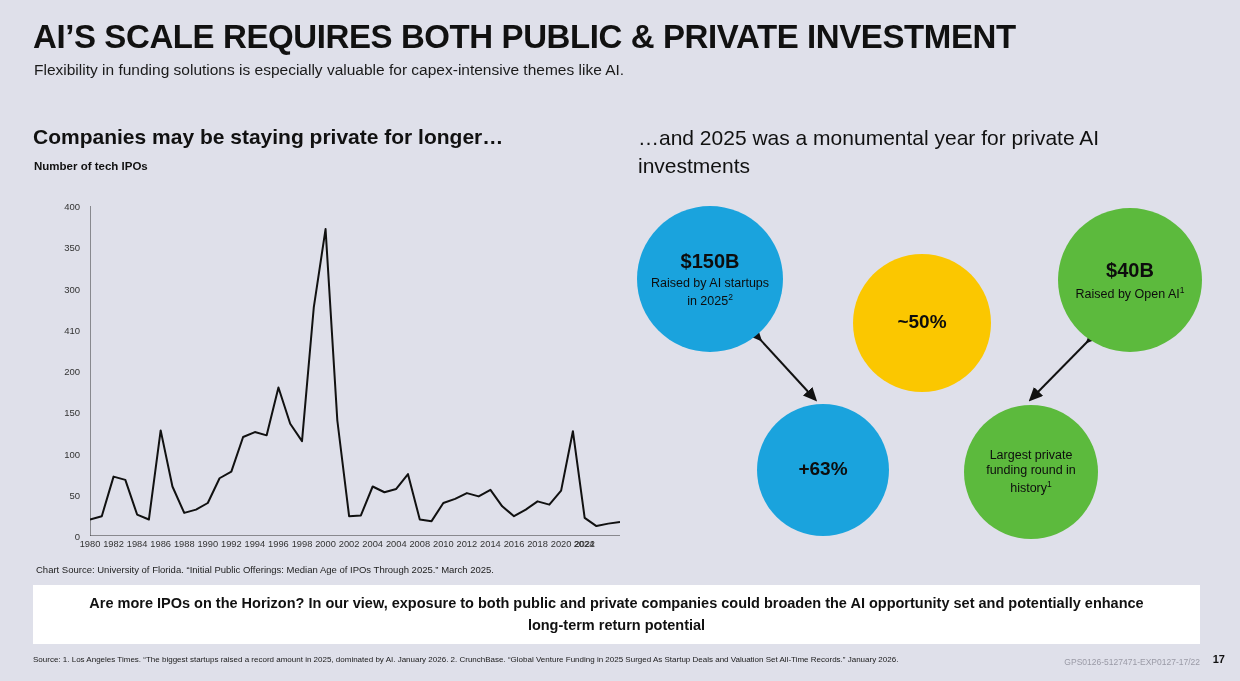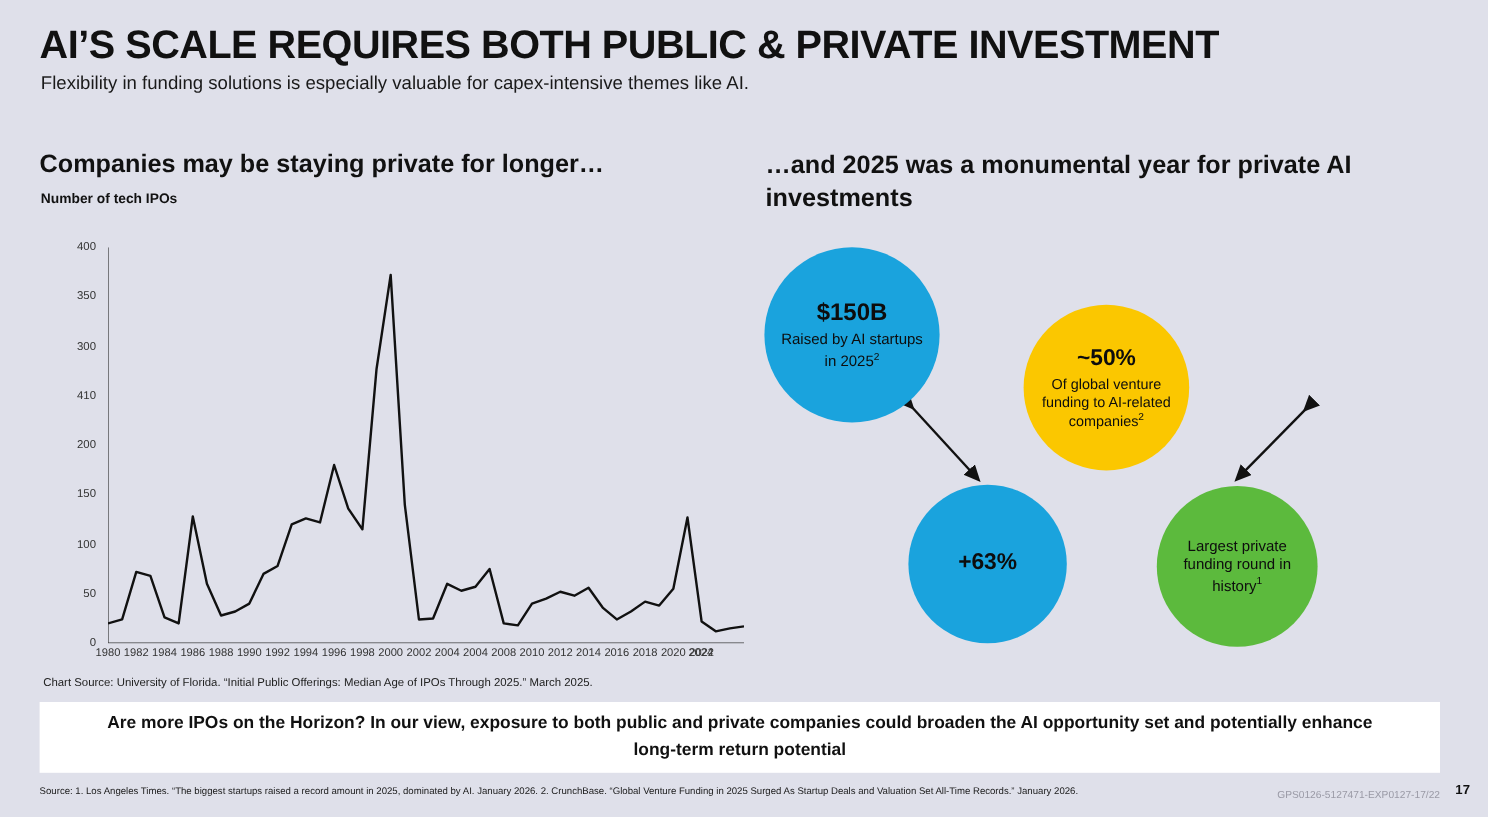--- a/index.html
+++ b/index.html
@@ -113,21 +113,21 @@
     white-space: nowrap;
   }
 
   
   .right-head {
     position: absolute;
     left: 638px;
     top: 124px;
     width: 520px;
     font-size: 21px;
-    font-weight: bold;
+    font-weight: normal;
     line-height: 1.35;
     color: #111;
   }
 
   .bubble {
     position: absolute;
     border-radius: 50%;
     display: flex;
     flex-direction: column;
     justify-content: center;
@@ -278,23 +278,26 @@
     <line x1="1091" y1="338" x2="1034" y2="396" stroke="#111" stroke-width="2" marker-end="url(#ah)" marker-start="url(#ah)"></line>
   </svg>
 
   <div class="bubble b-150">
     <div class="big">$150B</div>
     <div class="small"><span>Raised by AI startups in 2025</span><sup>2</sup></div>
   </div>
 
   <div class="bubble b-50">
     <div class="big">~50%</div>
-    <div class="small"><span>Of global venture funding to AI-related companies</span><sup>2</sup></div>
-  </div>
-
+  </div>
+
+  <div class="bubble b-40">
+    <div class="big">$40B</div>
+    <div class="small"><span>Raised by Open AI</span><sup>1</sup></div>
+  </div>
 
   <div class="bubble b-63">
     <div class="big">+63%</div>
   </div>
 
   <div class="bubble b-lg">
     <div class="small"><span>Largest private funding round in history</span><sup>1</sup></div>
   </div>
 
   <div class="callout">

